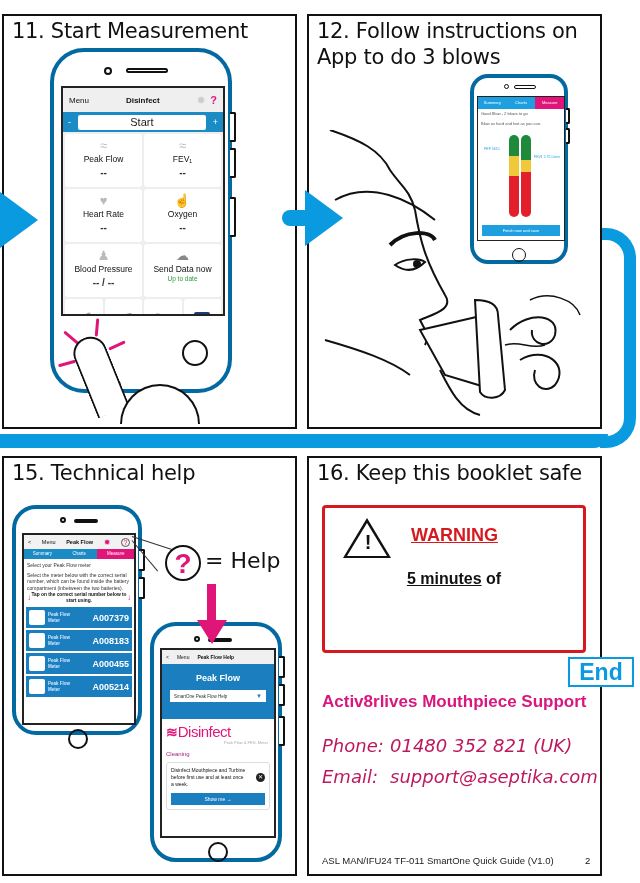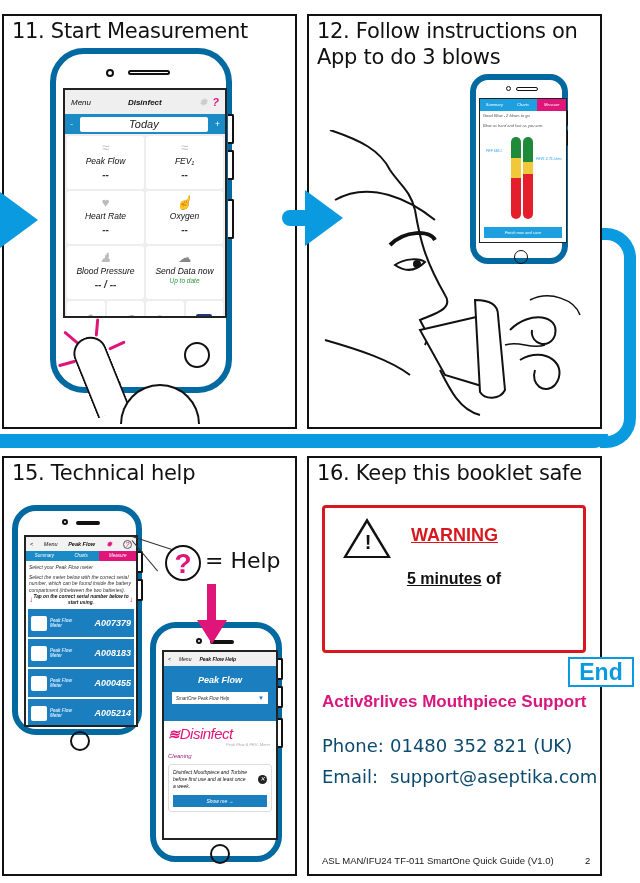--- a/index.html
+++ b/index.html
@@ -11,21 +11,21 @@
   #p15 { left: 2px; top: 456px; width: 295px; height: 420px; }
   #p16 { left: 307px; top: 456px; width: 295px; height: 420px; }
   #band { position: absolute; left: 0; top: 434px; width: 608px; height: 14px; background: #0a9ae0; border-radius: 0 0 14px 0; }
   #rightbar { position: absolute; left: 600px; top: 228px; width: 36px; height: 220px; border: 12px solid #0a9ae0; border-left: none; border-bottom-color: #0a9ae0; border-radius: 0 30px 30px 0; }
   .arrow { position: absolute; width: 0; height: 0; border-top: 28px solid transparent; border-bottom: 28px solid transparent; border-left: 38px solid #0a9ae0; }
   #arrow-left { left: 0; top: 192px; }
   #arrow-mid { left: 305px; top: 190px; }
   #arrow-mid-stem { position: absolute; left: 282px; top: 210px; width: 30px; height: 16px; background: #0a9ae0; border-radius: 8px; }
 
   
-  .phone { position: absolute; border: 6px solid #0369a1; background: #fff; border-radius: 34px; font-style: italic; }
+  .phone { position: absolute; border: 4px solid #0369a1; background: #fff; border-radius: 34px; }
   .phone .cam { position: absolute; width: 8px; height: 8px; border: 2px solid #111; border-radius: 50%; }
   .phone .speaker { position: absolute; height: 5px; border: 2px solid #111; border-radius: 3px; }
   .phone .home { position: absolute; border: 2px solid #111; border-radius: 50%; }
   .phone .side { position: absolute; width: 6px; border: 2px solid #111; border-left: none; border-radius: 0 2px 2px 0; background: #fff; }
   .screen { position: absolute; border: 2px solid #222; background: #eee; overflow: hidden; }
 
   
   #ph11 { left: 50px; top: 48px; width: 182px; height: 345px; }
   #ph11 .cam { left: 50px; top: 15px; }
   #ph11 .speaker { left: 72px; top: 16px; width: 42px; }
@@ -77,21 +77,21 @@
   .pf-top { height: 14px; display: flex; align-items: center; justify-content: space-between; padding: 0 4px; font-size: 5.5px; background: #f2f2f2; }
   .pf-top .tt { font-weight: bold; }
   .pf-top .gear-m { color: #e0157a; font-size: 8px; }
   .pf-top .q-m { color: #e0157a; font-size: 7px; border: 1px solid #555; border-radius: 50%; width: 9px; height: 9px; line-height: 8px; text-align: center; }
   .pf-tabs { display: flex; height: 10px; font-size: 4.5px; color: #fff; }
   .pf-tabs div { flex: 1; background: #1b8bc6; text-align: center; line-height: 10px; }
   .pf-tabs div.active { background: #e0157a; }
   .pf-text { font-size: 5px; color: #333; padding: 3px 3px 0; line-height: 6.5px; }
   .pf-tap { font-size: 4.8px; font-weight: bold; text-align: center; display: flex; justify-content: space-between; align-items: center; padding: 1px 3px; line-height: 6px; }
   .pf-tap .ar { color: #e0157a; font-size: 8px; }
-  .meter { margin: 2px 2px 0; height: 28px; background: #1b7fbf; display: flex; align-items: center; padding: 0 3px; color: #fff; }
+  .meter { margin: 2px 2px 0; height: 21px; background: #1b7fbf; display: flex; align-items: center; padding: 0 3px; color: #fff; }
   .meter .mic { width: 16px; height: 15px; background: #fff; border-radius: 2px; margin-right: 3px; }
   .meter .mlabel { font-size: 4.5px; font-weight: bold; width: 26px; line-height: 5.5px; color: #cfe8ff; }
   .meter .serial { flex: 1; text-align: right; font-size: 9px; font-weight: bold; }
   #ph15a .home { left: 52px; top: 220px; width: 20px; height: 20px; }
 
   .help-bubble { position: absolute; left: 165px; top: 545px; width: 36px; height: 36px; border: 2px solid #111; border-radius: 50%; background: #fff; text-align: center; color: #e0157a; font-weight: bold; font-size: 28px; line-height: 34px; }
   .help-eq { position: absolute; left: 205px; top: 548px; font-family: "DejaVu Sans", sans-serif; font-size: 22px; }
   .pink-stem { position: absolute; left: 207px; top: 584px; width: 9px; height: 38px; background: #e0157a; }
   .pink-head { position: absolute; left: 197px; top: 620px; width: 0; height: 0; border-left: 15px solid transparent; border-right: 15px solid transparent; border-top: 24px solid #e0157a; z-index: 5; }
   .line-callout { position: absolute; height: 1px; background: #333; transform-origin: left center; }
@@ -119,21 +119,21 @@
   
   .warn-box { position: absolute; left: 322px; top: 505px; width: 264px; height: 148px; border: 3px solid #d7191f; border-radius: 4px; }
   .tri { position: absolute; left: 18px; top: 10px; width: 0; height: 0; border-left: 24px solid transparent; border-right: 24px solid transparent; border-bottom: 40px solid #111; }
   .tri-inner { position: absolute; left: 22px; top: 15px; width: 0; height: 0; border-left: 20px solid transparent; border-right: 20px solid transparent; border-bottom: 33px solid #fff; }
   .tri-mark { position: absolute; left: 39px; top: 24px; font-weight: bold; font-size: 20px; line-height: 20px; width: 8px; text-align: center; }
   .warn-title { position: absolute; left: 86px; top: 17px; color: #d7191f; font-weight: bold; font-size: 18px; text-decoration: underline; }
   .warn-body { position: absolute; left: 0; top: 58px; width: 100%; text-align: center; font-weight: bold; font-size: 16px; line-height: 26px; }
   .warn-body u { text-decoration: underline; margin-top: 46px; }
   .end-badge { position: absolute; left: 568px; top: 657px; width: 66px; height: 30px; border: 2px solid #0a9ae0; color: #0a9ae0; font-weight: bold; font-size: 23px; text-align: center; line-height: 26px; background: #fff; }
   .support-title { position: absolute; left: 322px; top: 692px; color: #d8187e; font-weight: bold; font-size: 17px; }
-  .contact { position: absolute; left: 322px; color: #0c4a6e; font-size: 18px; font-family: "DejaVu Sans", sans-serif; }
+  .contact { position: absolute; left: 322px; color: #be185d; font-size: 18px; font-family: "DejaVu Sans", sans-serif; font-style: italic; }
   .contact .lbl { display: inline-block; width: 68px; }
   .footer { position: absolute; left: 322px; top: 855px; font-size: 9.5px; color: #222; }
   .page-num { position: absolute; left: 585px; top: 855px; font-size: 9.5px; }
 </style>
 </head>
 <body>
 
 <div id="rightbar"></div>
 <div id="band"></div>
 
@@ -149,21 +149,21 @@
   <div class="side" style="right:-8px;top:96px;height:30px;"></div>
   <div class="side" style="right:-8px;top:145px;height:40px;"></div>
   <div class="screen">
     <div class="dash-top">
       <span>Menu</span>
       <span class="title">Disinfect</span>
       <span><span class="gear">✹</span>&nbsp;&nbsp;<span class="help-q">?</span></span>
     </div>
     <div class="dash-date">
       <span>-</span>
-      <span class="today">Today</span>
+      <span class="today">Start</span>
       <span>+</span>
     </div>
     <div class="tiles">
       <div class="tile">
         <span class="ic">≈</span>
         <span>Peak Flow</span>
         <span class="val">--</span>
       </div>
       <div class="tile">
         <span class="ic">≈</span>

